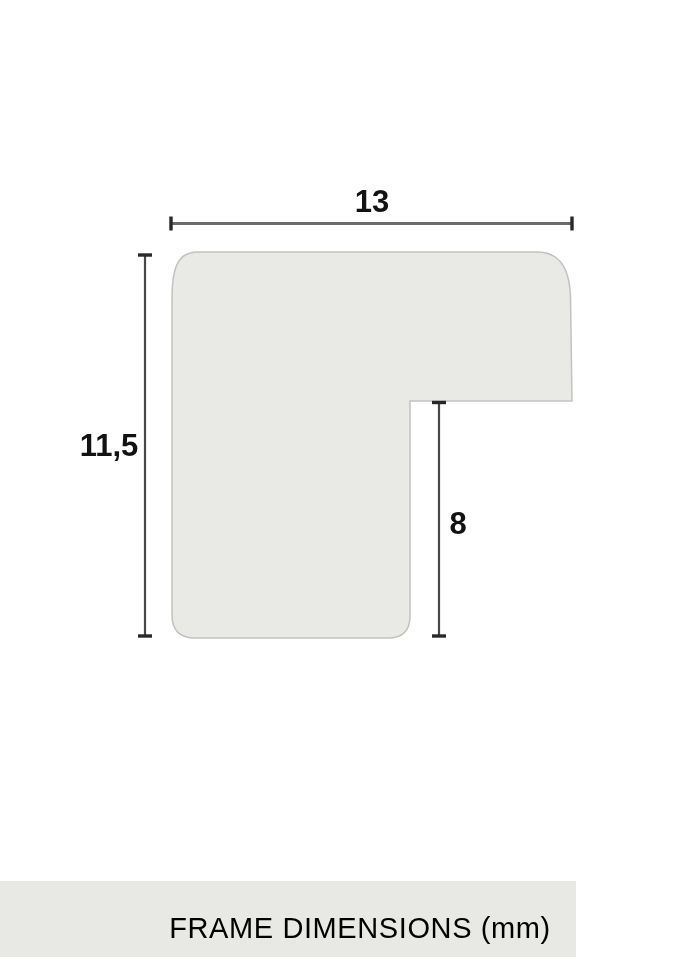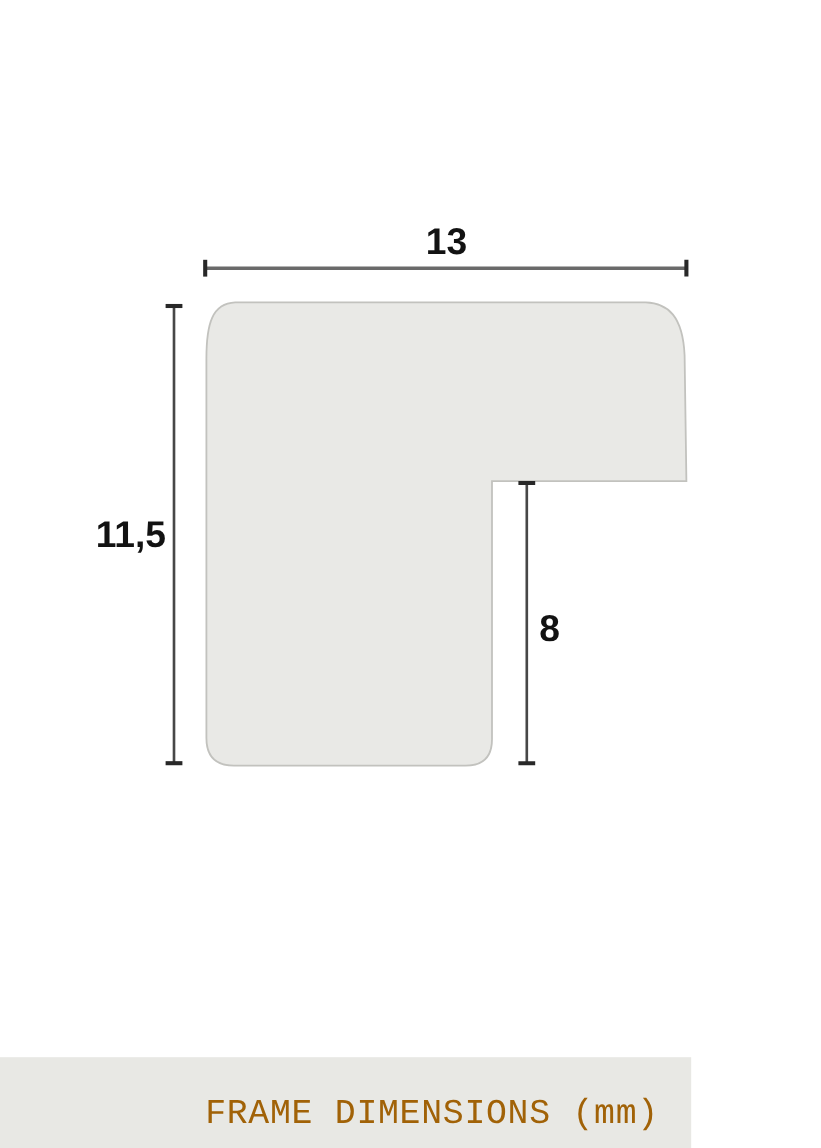--- a/index.html
+++ b/index.html
@@ -32,25 +32,25 @@
     left: 0;
     top: 881px;
     width: 684px;
     height: 76px;
     background: #e8e8e4;
     box-sizing: border-box;
     padding-top: 31px;
     text-align: center;
   }
   .caption-text {
-    font-family: Liberation Mono, monospace;
+    font-family: Liberation Sans, sans-serif;
     font-size: 29px;
     font-weight: 400;
     letter-spacing: 0.6px;
-    color: #a16207;
+    color: #000000;
     white-space: nowrap;
     margin-left: 36px;
   }
 </style>
 </head>
 <body>
 
 <div class="stage">
 
   <svg class="diagram-svg" width="684" height="881" viewBox="0 0 684 881">

